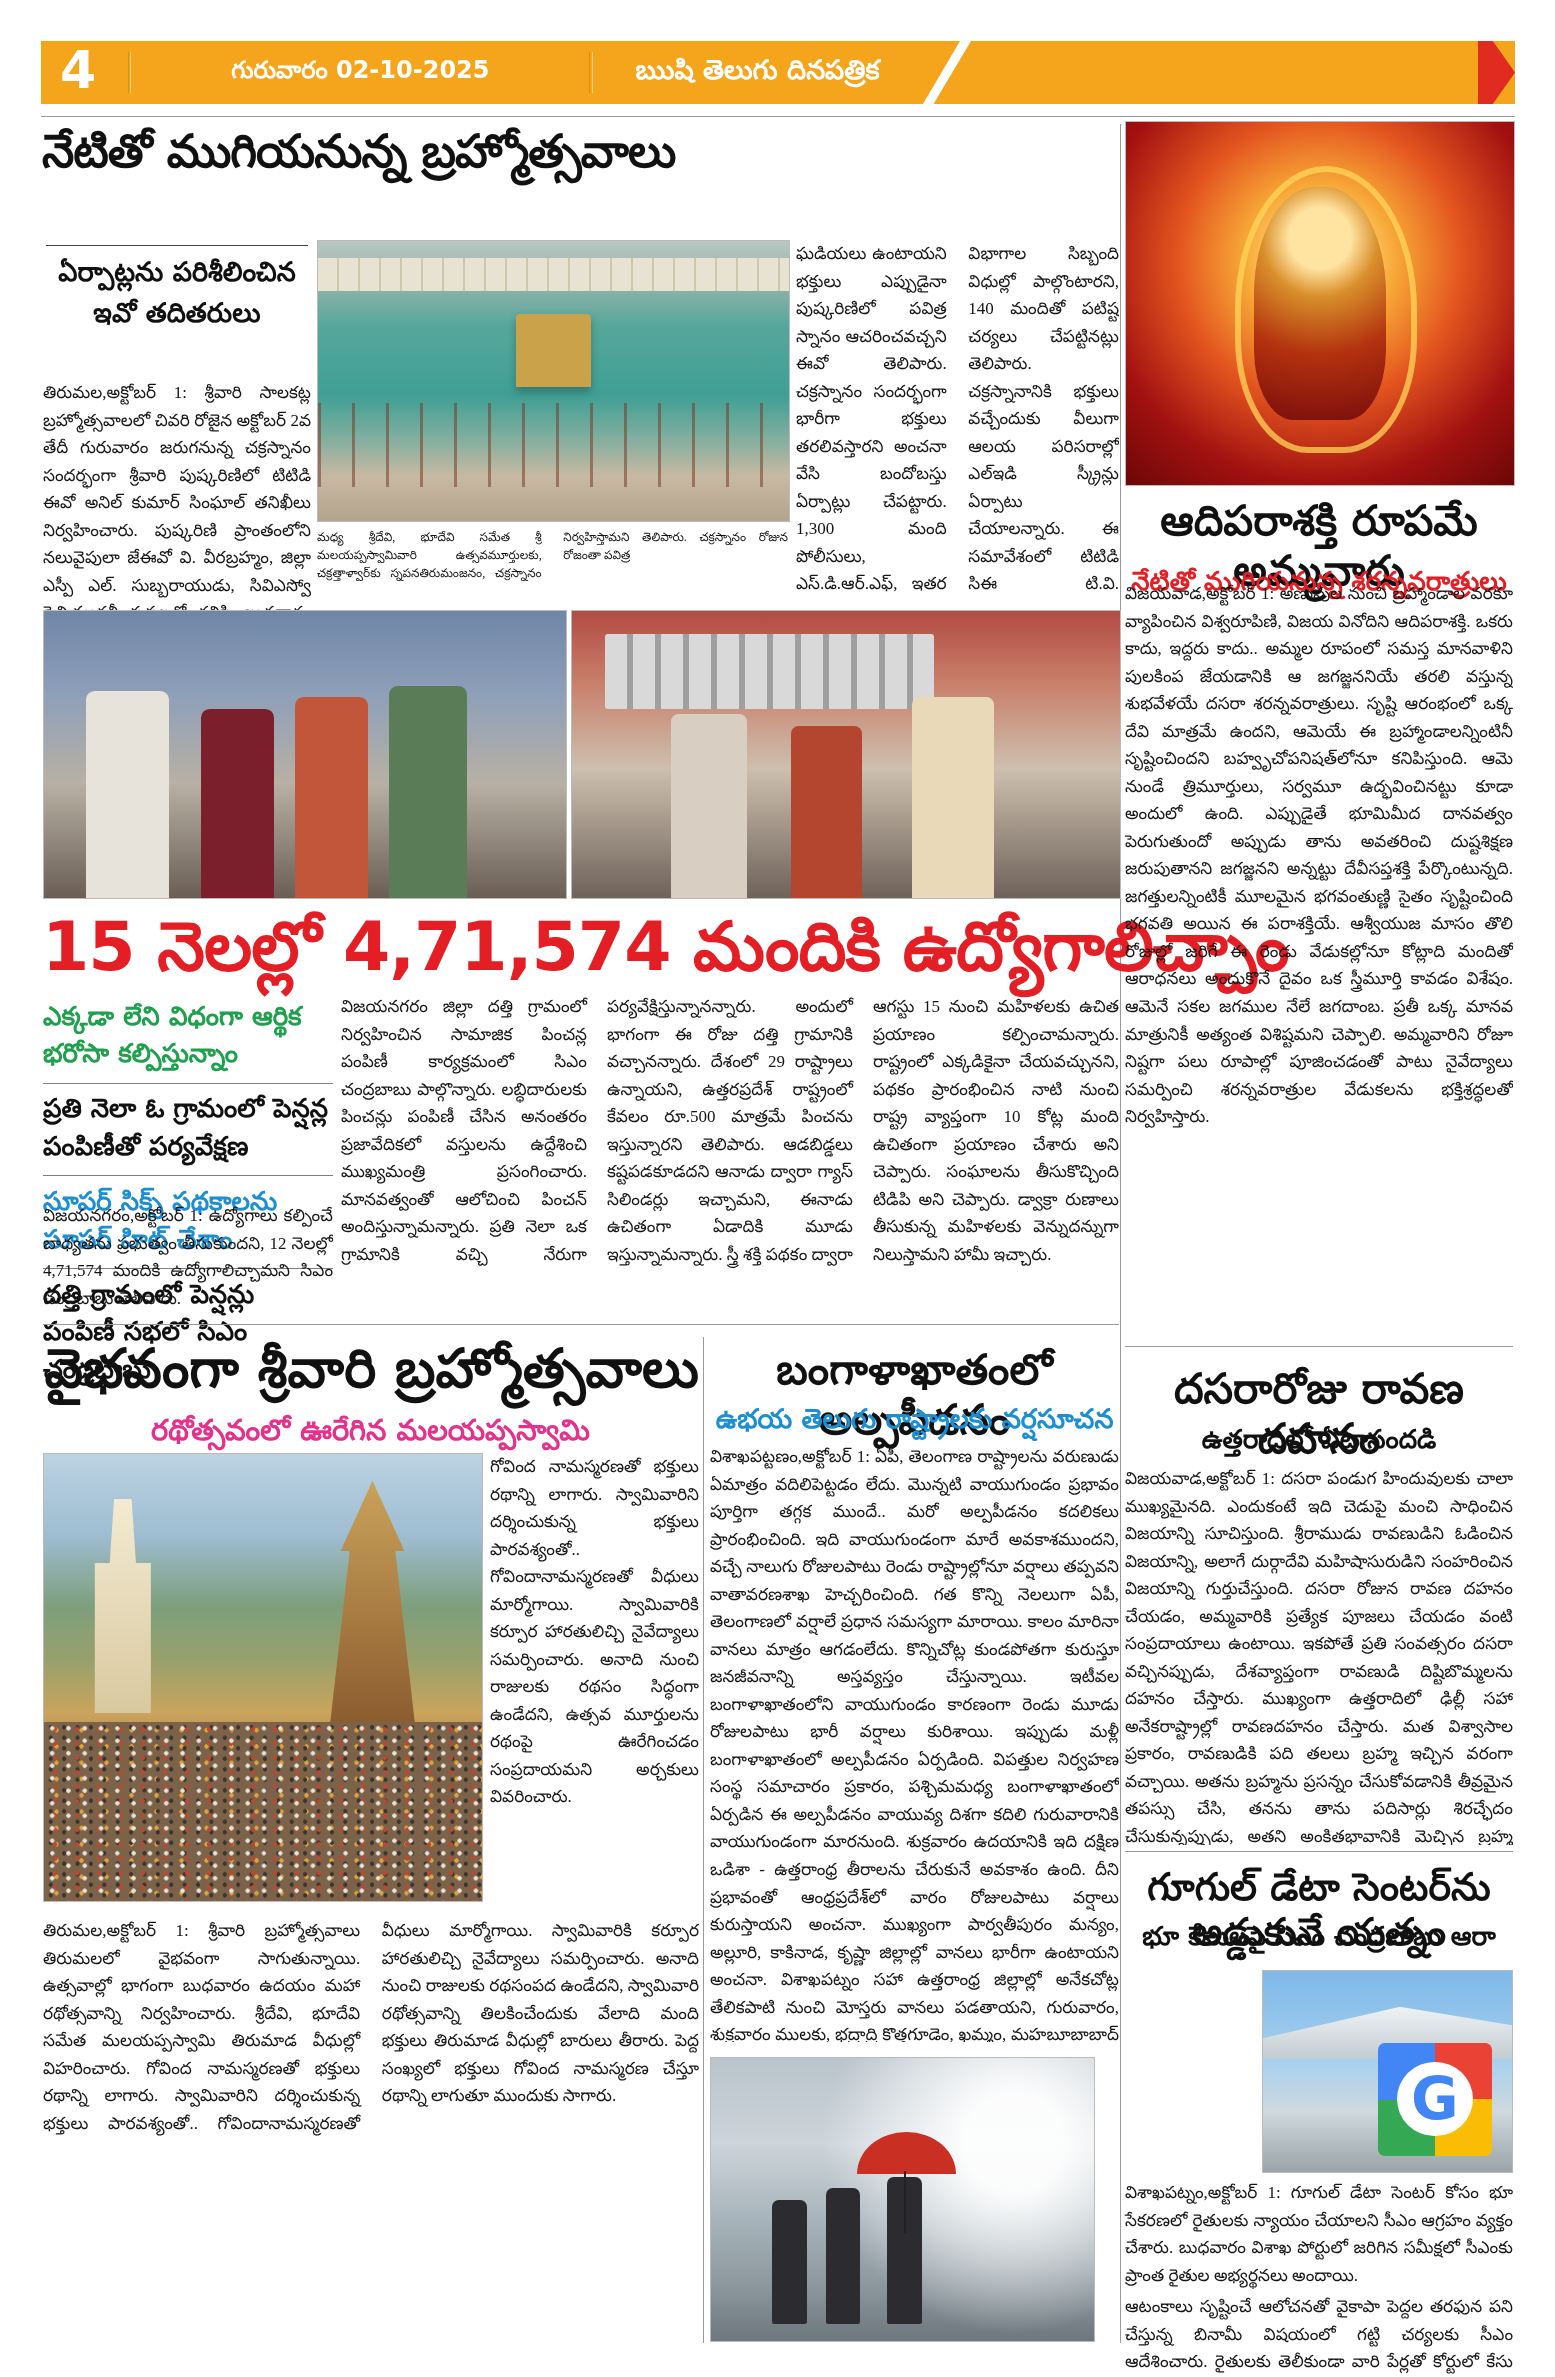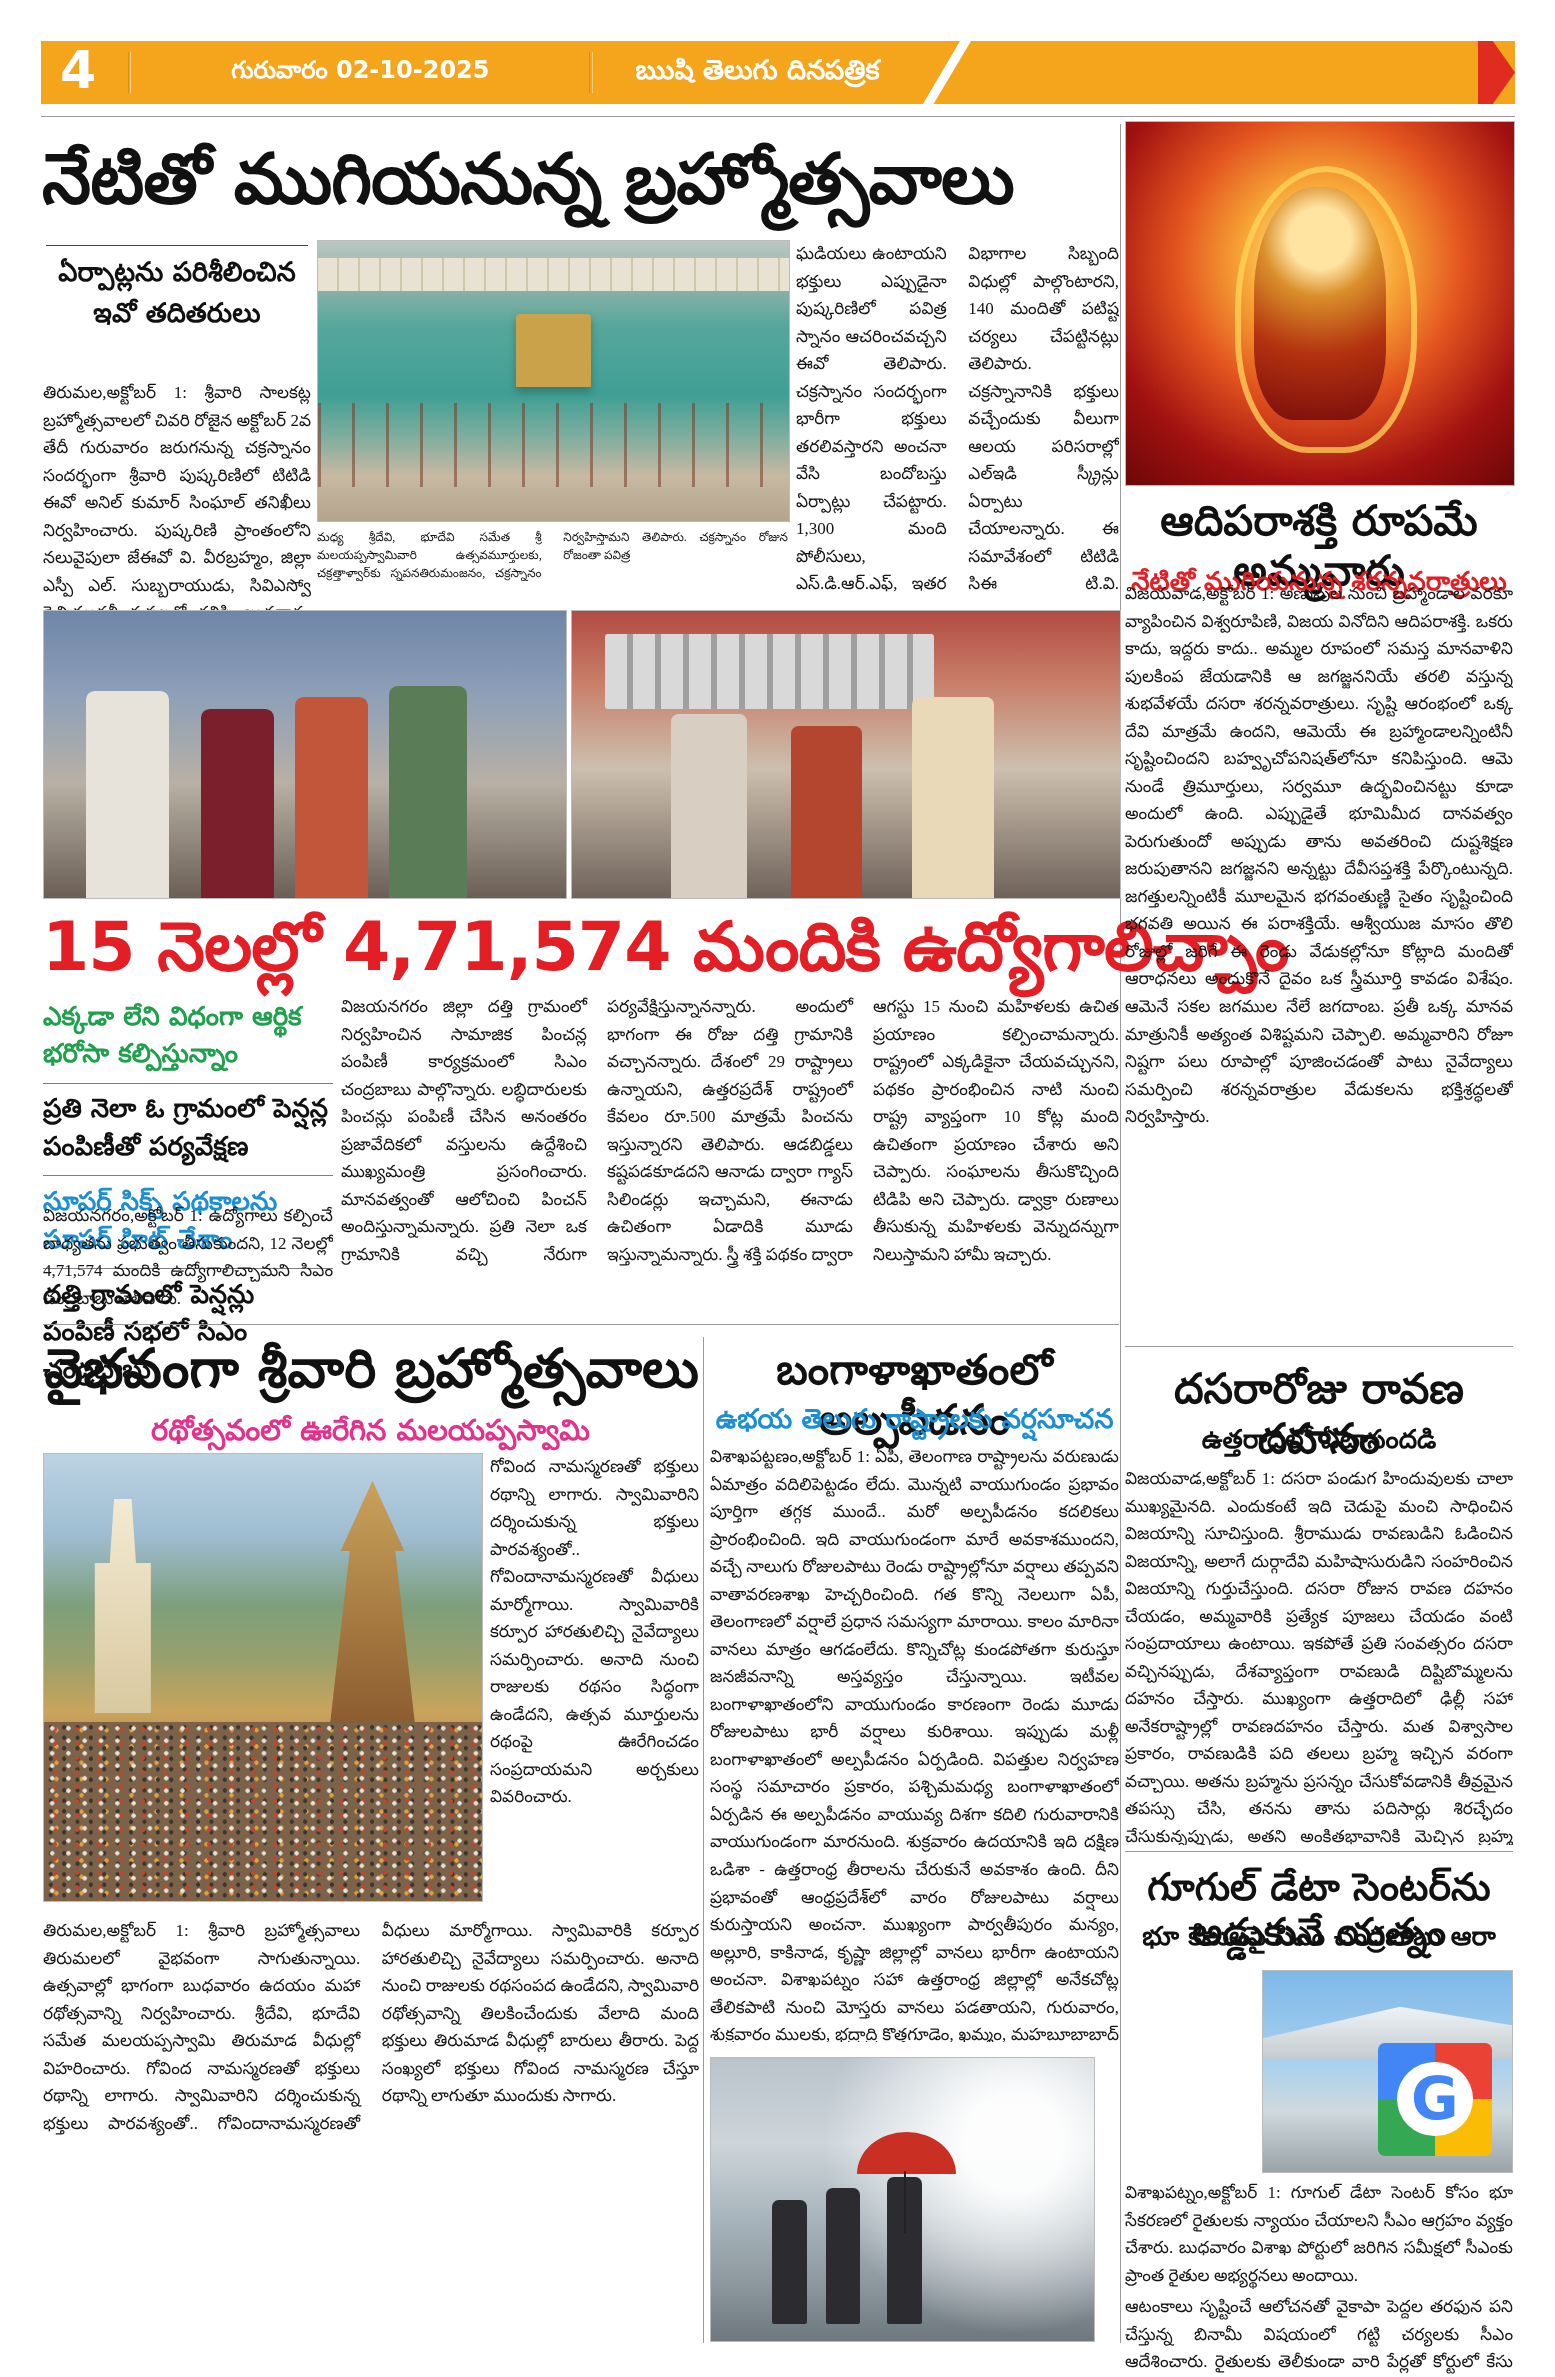--- a/index.html
+++ b/index.html
@@ -12,21 +12,21 @@
   .pageno{font-family:"DejaVu Sans",sans-serif;font-size:52px;font-weight:700;color:#fff;padding:0 18px 4.8px 19px;line-height:1;}
   .hdr-div{width:1.9px;height:41px;border-left:1.4px solid #d88f12;border-right:1.4px solid #fccf7e;margin:0 13.4px;}
   .hdr-date{font-family:"DejaVu Sans",sans-serif;font-size:24px;font-weight:700;color:#fff;flex:0 0 431px;text-align:center;}
   .hdr-masthead{font-family:"DejaVu Sans",sans-serif;font-size:27px;font-weight:700;color:#fff;white-space:nowrap;padding-left:29px;}
   .section-banner{left:937px;top:41px;width:542px;height:63px;background:var(--header-blue);
       clip-path:polygon(37px 0,100% 0,100% 100%,0 100%);display:flex;align-items:center;justify-content:center;}
   .section-gap{left:923px;top:41px;width:53px;height:63px;background:#ffffff;clip-path:polygon(37px 0,48px 0,10.5px 100%,0 100%);}
   .section-title{font-family:"DejaVu Sans",sans-serif;font-size:41px;font-weight:700;color:#fff;letter-spacing:1px;}
   .section-arrow{left:1478px;top:41px;width:37px;height:63px;background:var(--header-red);clip-path:polygon(0 0,40% 0,100% 50%,40% 100%,0 100%);}
   
-  .headline-xl{font-family:"DejaVu Sans",sans-serif;font-weight:700;font-size:70px;line-height:1.12;color:#111;letter-spacing:-1px;margin-top:14px;}
+  .headline-xl{font-family:"DejaVu Sans",sans-serif;font-weight:700;font-size:46px;line-height:1.12;color:#111;letter-spacing:-1px;}
   .headline-red{font-family:"DejaVu Sans",sans-serif;font-weight:700;font-size:68px;line-height:1.1;color:var(--headline-red);letter-spacing:-1px;white-space:nowrap;}
   .headline-l{font-family:"DejaVu Sans",sans-serif;font-weight:700;font-size:54px;line-height:1.15;color:#111;text-align:right;}
   .headline-m{font-family:"DejaVu Sans",sans-serif;font-weight:700;font-size:42px;line-height:1.18;color:#111;text-align:center;}
   .subhead{font-family:"DejaVu Sans",sans-serif;font-weight:700;text-align:center;}
   .kicker-red{font-family:"DejaVu Sans",sans-serif;font-weight:700;font-size:28px;color:var(--headline-red);text-align:center;}
   .kicker-black{font-family:"DejaVu Sans",sans-serif;font-weight:700;font-size:27px;color:#111;text-align:center;line-height:1.5;}
   .body-text{font-size:17px;line-height:1.62;text-align:justify;overflow:hidden;}
   .caption{font-size:12px;line-height:1.5;text-align:justify;overflow:hidden;}
   .deck{font-family:"DejaVu Sans",sans-serif;font-weight:700;font-size:26px;line-height:1.45;padding:6.7px 0 9.6px 0;}
   .deck-rule{border-bottom:1.4px solid #7d7d7d;}

